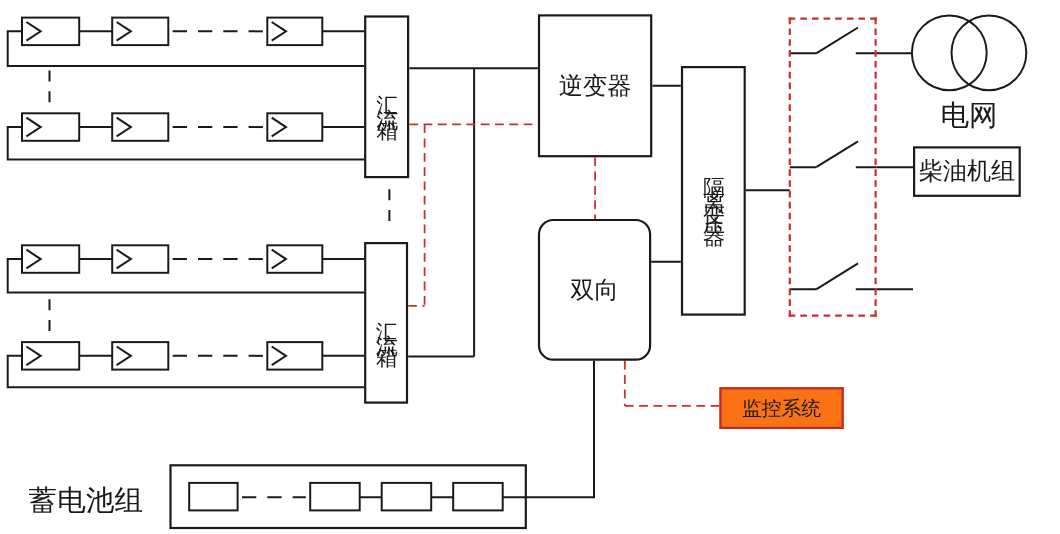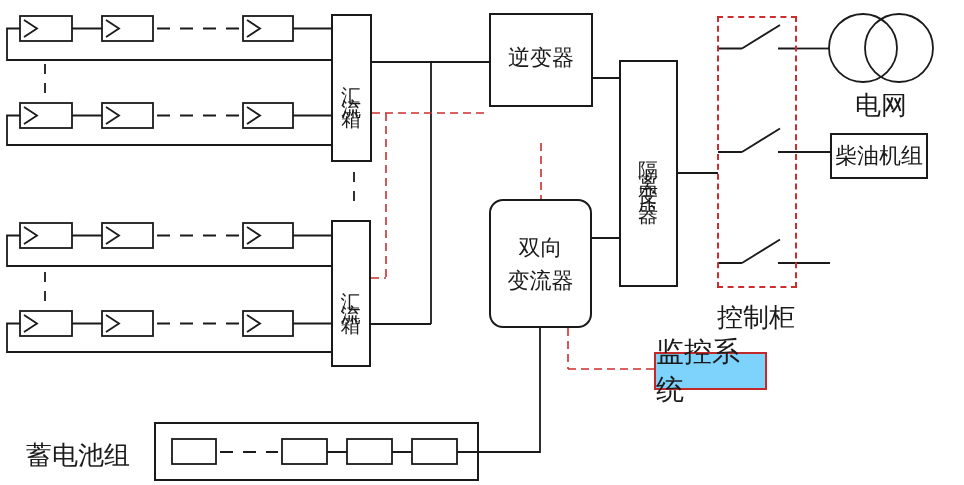--- a/index.html
+++ b/index.html
@@ -17,22 +17,22 @@
   .vtext{
     writing-mode:vertical-rl;text-orientation:upright;font-size:20px;
   }
   .lbl{
     position:absolute;z-index:1;font-size:26px;white-space:nowrap;
   }
   .cabinet{
     position:absolute;box-sizing:border-box;border:2px dashed #cc2e2e;background:transparent;z-index:1;
   }
   .monitor{
-    position:absolute;box-sizing:border-box;border:2px solid #c22a2a;background:#7dd3fc;
-    display:flex;align-items:center;justify-content:center;font-size:28px;z-index:1;
+    position:absolute;box-sizing:border-box;border:2px solid #c22a2a;background:#f97316;
+    display:flex;align-items:center;justify-content:center;font-size:18px;z-index:1;
   }
   .twoline{flex-direction:column;line-height:1.5;border-radius:14px;}
 </style>
 </head>
 <body>
 
 <div id="stage">
 
   <svg id="wires" width="964" height="485" viewBox="0 0 964 485">
 
@@ -121,27 +121,26 @@
   </svg>
 
   <div class="box" style="left:331px;top:14px;width:41px;height:148px;">
     <span class="vtext" style="letter-spacing:12px;">汇流箱</span>
   </div>
 
   <div class="box" style="left:331px;top:220px;width:40px;height:147px;">
     <span class="vtext" style="letter-spacing:12px;">汇流箱</span>
   </div>
 
-  <div class="box" style="left:489px;top:13px;width:104px;height:94px;font-family:Liberation Mono, monospace;">
+  <div class="box" style="left:489px;top:13px;width:104px;height:130px;">
     <span>逆变器</span>
   </div>
 
   <div class="box twoline" style="left:489px;top:199px;width:103px;height:129px;">
     <span>双向</span>
-    <span>变流器</span>
   </div>
 
   <div class="box" style="left:619px;top:60px;width:59px;height:227px;">
     <span class="vtext" style="letter-spacing:11px;">隔离变压器</span>
   </div>
 
   <div class="box" style="left:830px;top:133px;width:98px;height:46px;">
     <span>柴油机组</span>
   </div>
 
@@ -149,17 +148,16 @@
   <div class="cabinet" style="left:717px;top:16px;width:80px;height:272px;"></div>
 
   <div class="monitor" style="left:654px;top:352px;width:113px;height:38px;">
     <span>监控系统</span>
   </div>
 
   <div class="box transparent" style="left:154px;top:422px;width:325px;height:59px;"></div>
 
   <div class="lbl" style="left:851px;top:88px;width:60px;text-align:center;">电网</div>
 
-  <div class="lbl" style="left:706px;top:300px;width:100px;text-align:center;">控制柜</div>
 
   <div class="lbl" style="left:26px;top:438px;">蓄电池组</div>
 
 </div>
 
 </body></html>

